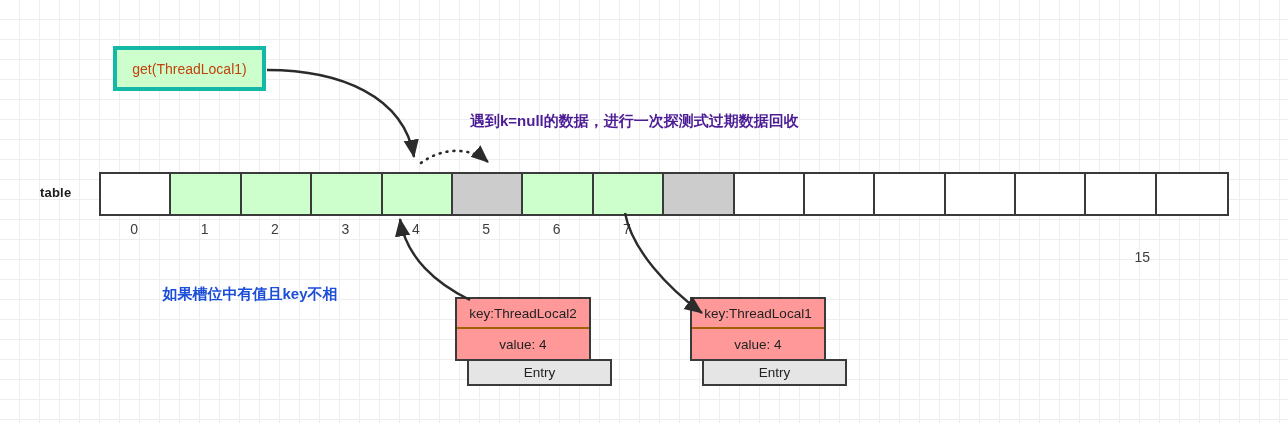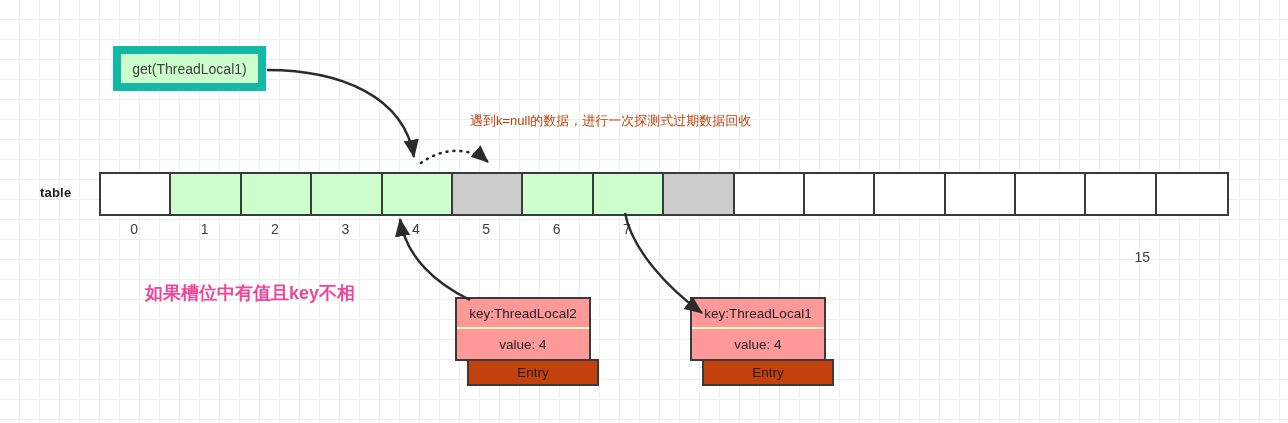--- a/index.html
+++ b/index.html
@@ -26,27 +26,27 @@
     background-size: 20px 20px;
     background-position: -1px -1px;
   }
   .abs { position: absolute; }
 
   
   #get-box {
     left: 113px; top: 46px;
     width: 153px; height: 45px;
     background: #ccffcc;
-    border: 8px solid #14b8a6;
+    border: 4px solid #14b8a6;
     box-sizing: border-box;
     display: flex;
     align-items: center;
     justify-content: center;
     font-size: 14px;
-    color: #404040;
+    color: #c2410c;
   }
 
   
   #table-label {
     left: 40px; top: 185px;
     font-size: 13px;
     font-weight: bold;
     color: #1b1b1b;
     letter-spacing: 0.2px;
   }
@@ -77,60 +77,60 @@
     top: 221px;
     width: 70.4px;
     text-align: center;
     font-size: 14px;
     color: #3d3d3d;
   }
 
   
   #note-top {
     left: 470px; top: 112px;
-    font-size: 13px;
-    font-weight: normal;
-    color: #c2410c;
+    font-size: 15px;
+    font-weight: bold;
+    color: #4c1d95;
     white-space: nowrap;
   }
   #note-left {
     left: 110px; top: 281px;
     width: 280px;
     text-align: center;
-    font-size: 18px;
+    font-size: 15px;
     font-weight: bold;
     line-height: 25px;
-    color: #ec4899;
+    color: #1d4ed8;
   }
 
   
   .entry-group { position: absolute; }
   .entry-kv {
     width: 136px;
     border: 2px solid #3a3a3a;
     box-sizing: border-box;
     background: #ff9999;
   }
   .entry-row {
     height: 30px;
     display: flex;
     align-items: center;
     justify-content: center;
     font-size: 13.5px;
     color: #222222;
     box-sizing: border-box;
   }
-  .entry-row.key { border-bottom: 2px solid #fef9c3; }
+  .entry-row.key { border-bottom: 2px solid #a16207; }
   .entry-label {
     position: absolute;
     left: 12px;
     top: 62px;
-    width: 132px;
+    width: 145px;
     height: 27px;
-    background: #c2410c;
+    background: #e5e5e5;
     border: 2px solid #3a3a3a;
     box-sizing: border-box;
     display: flex;
     align-items: center;
     justify-content: center;
     font-size: 13.5px;
     color: #222222;
   }
 
   svg#arrows {

